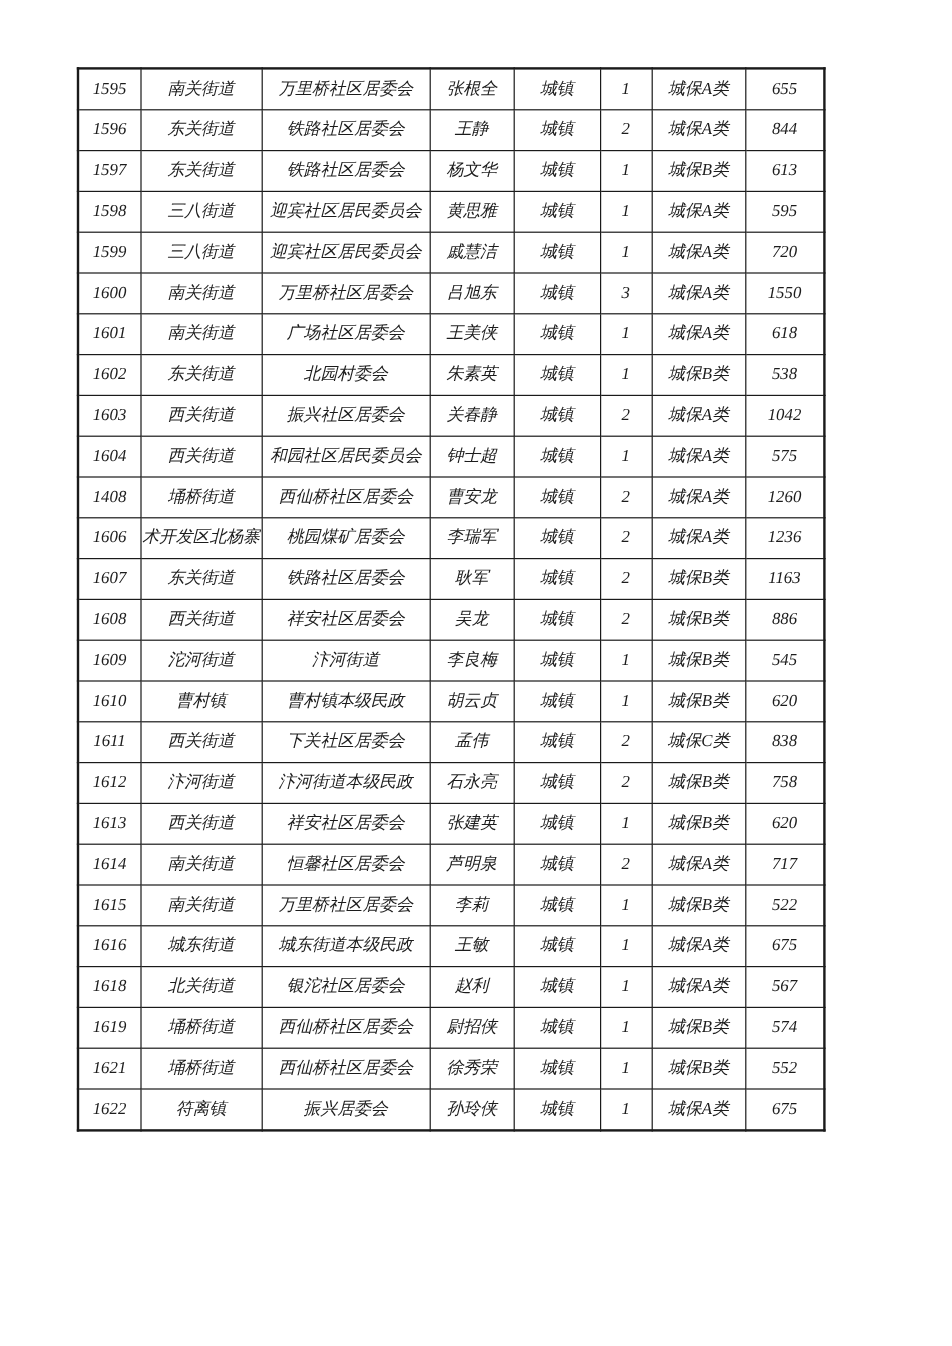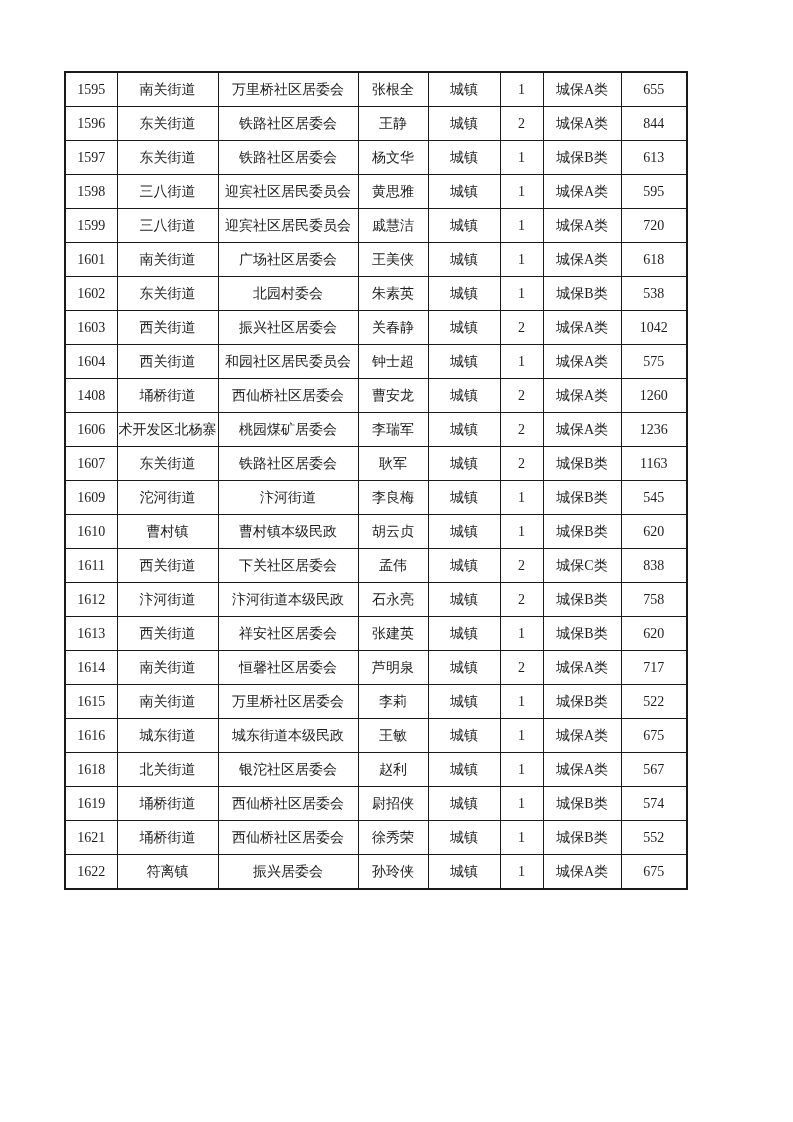--- a/index.html
+++ b/index.html
@@ -11,21 +11,22 @@
   .page {
     position: relative;
     width: 793px;
     height: 1122px;
     background: #ffffff;
     overflow: hidden;
   }
   .table-wrap {
     position: absolute;
     left: 64px;
-    top: 71px;
+    top: 56px;
+    font-style: italic;
   }
   table.data-table {
     border-collapse: collapse;
     table-layout: fixed;
     border: 2px solid #1a1a1a;
   }
   table.data-table td {
     border: 1px solid #1a1a1a;
     height: 33px;
     padding: 0;
@@ -107,20 +108,30 @@
             <td>1599</td>
             <td>三八街道</td>
             <td>迎宾社区居民委员会</td>
             <td>戚慧洁</td>
             <td>城镇</td>
             <td>1</td>
             <td>城保A类</td>
             <td>720</td>
           </tr>
           <tr>
+            <td>1600</td>
+            <td>南关街道</td>
+            <td>万里桥社区居委会</td>
+            <td>吕旭东</td>
+            <td>城镇</td>
+            <td>3</td>
+            <td>城保A类</td>
+            <td>1550</td>
+          </tr>
+          <tr>
             <td>1601</td>
             <td>南关街道</td>
             <td>广场社区居委会</td>
             <td>王美侠</td>
             <td>城镇</td>
             <td>1</td>
             <td>城保A类</td>
             <td>618</td>
           </tr>
           <tr>
@@ -175,20 +186,30 @@
           </tr>
           <tr>
             <td>1607</td>
             <td>东关街道</td>
             <td>铁路社区居委会</td>
             <td>耿军</td>
             <td>城镇</td>
             <td>2</td>
             <td>城保B类</td>
             <td>1163</td>
+          </tr>
+          <tr>
+            <td>1608</td>
+            <td>西关街道</td>
+            <td>祥安社区居委会</td>
+            <td>吴龙</td>
+            <td>城镇</td>
+            <td>2</td>
+            <td>城保B类</td>
+            <td>886</td>
           </tr>
           <tr>
             <td>1609</td>
             <td>沱河街道</td>
             <td>汴河街道</td>
             <td>李良梅</td>
             <td>城镇</td>
             <td>1</td>
             <td>城保B类</td>
             <td>545</td>

